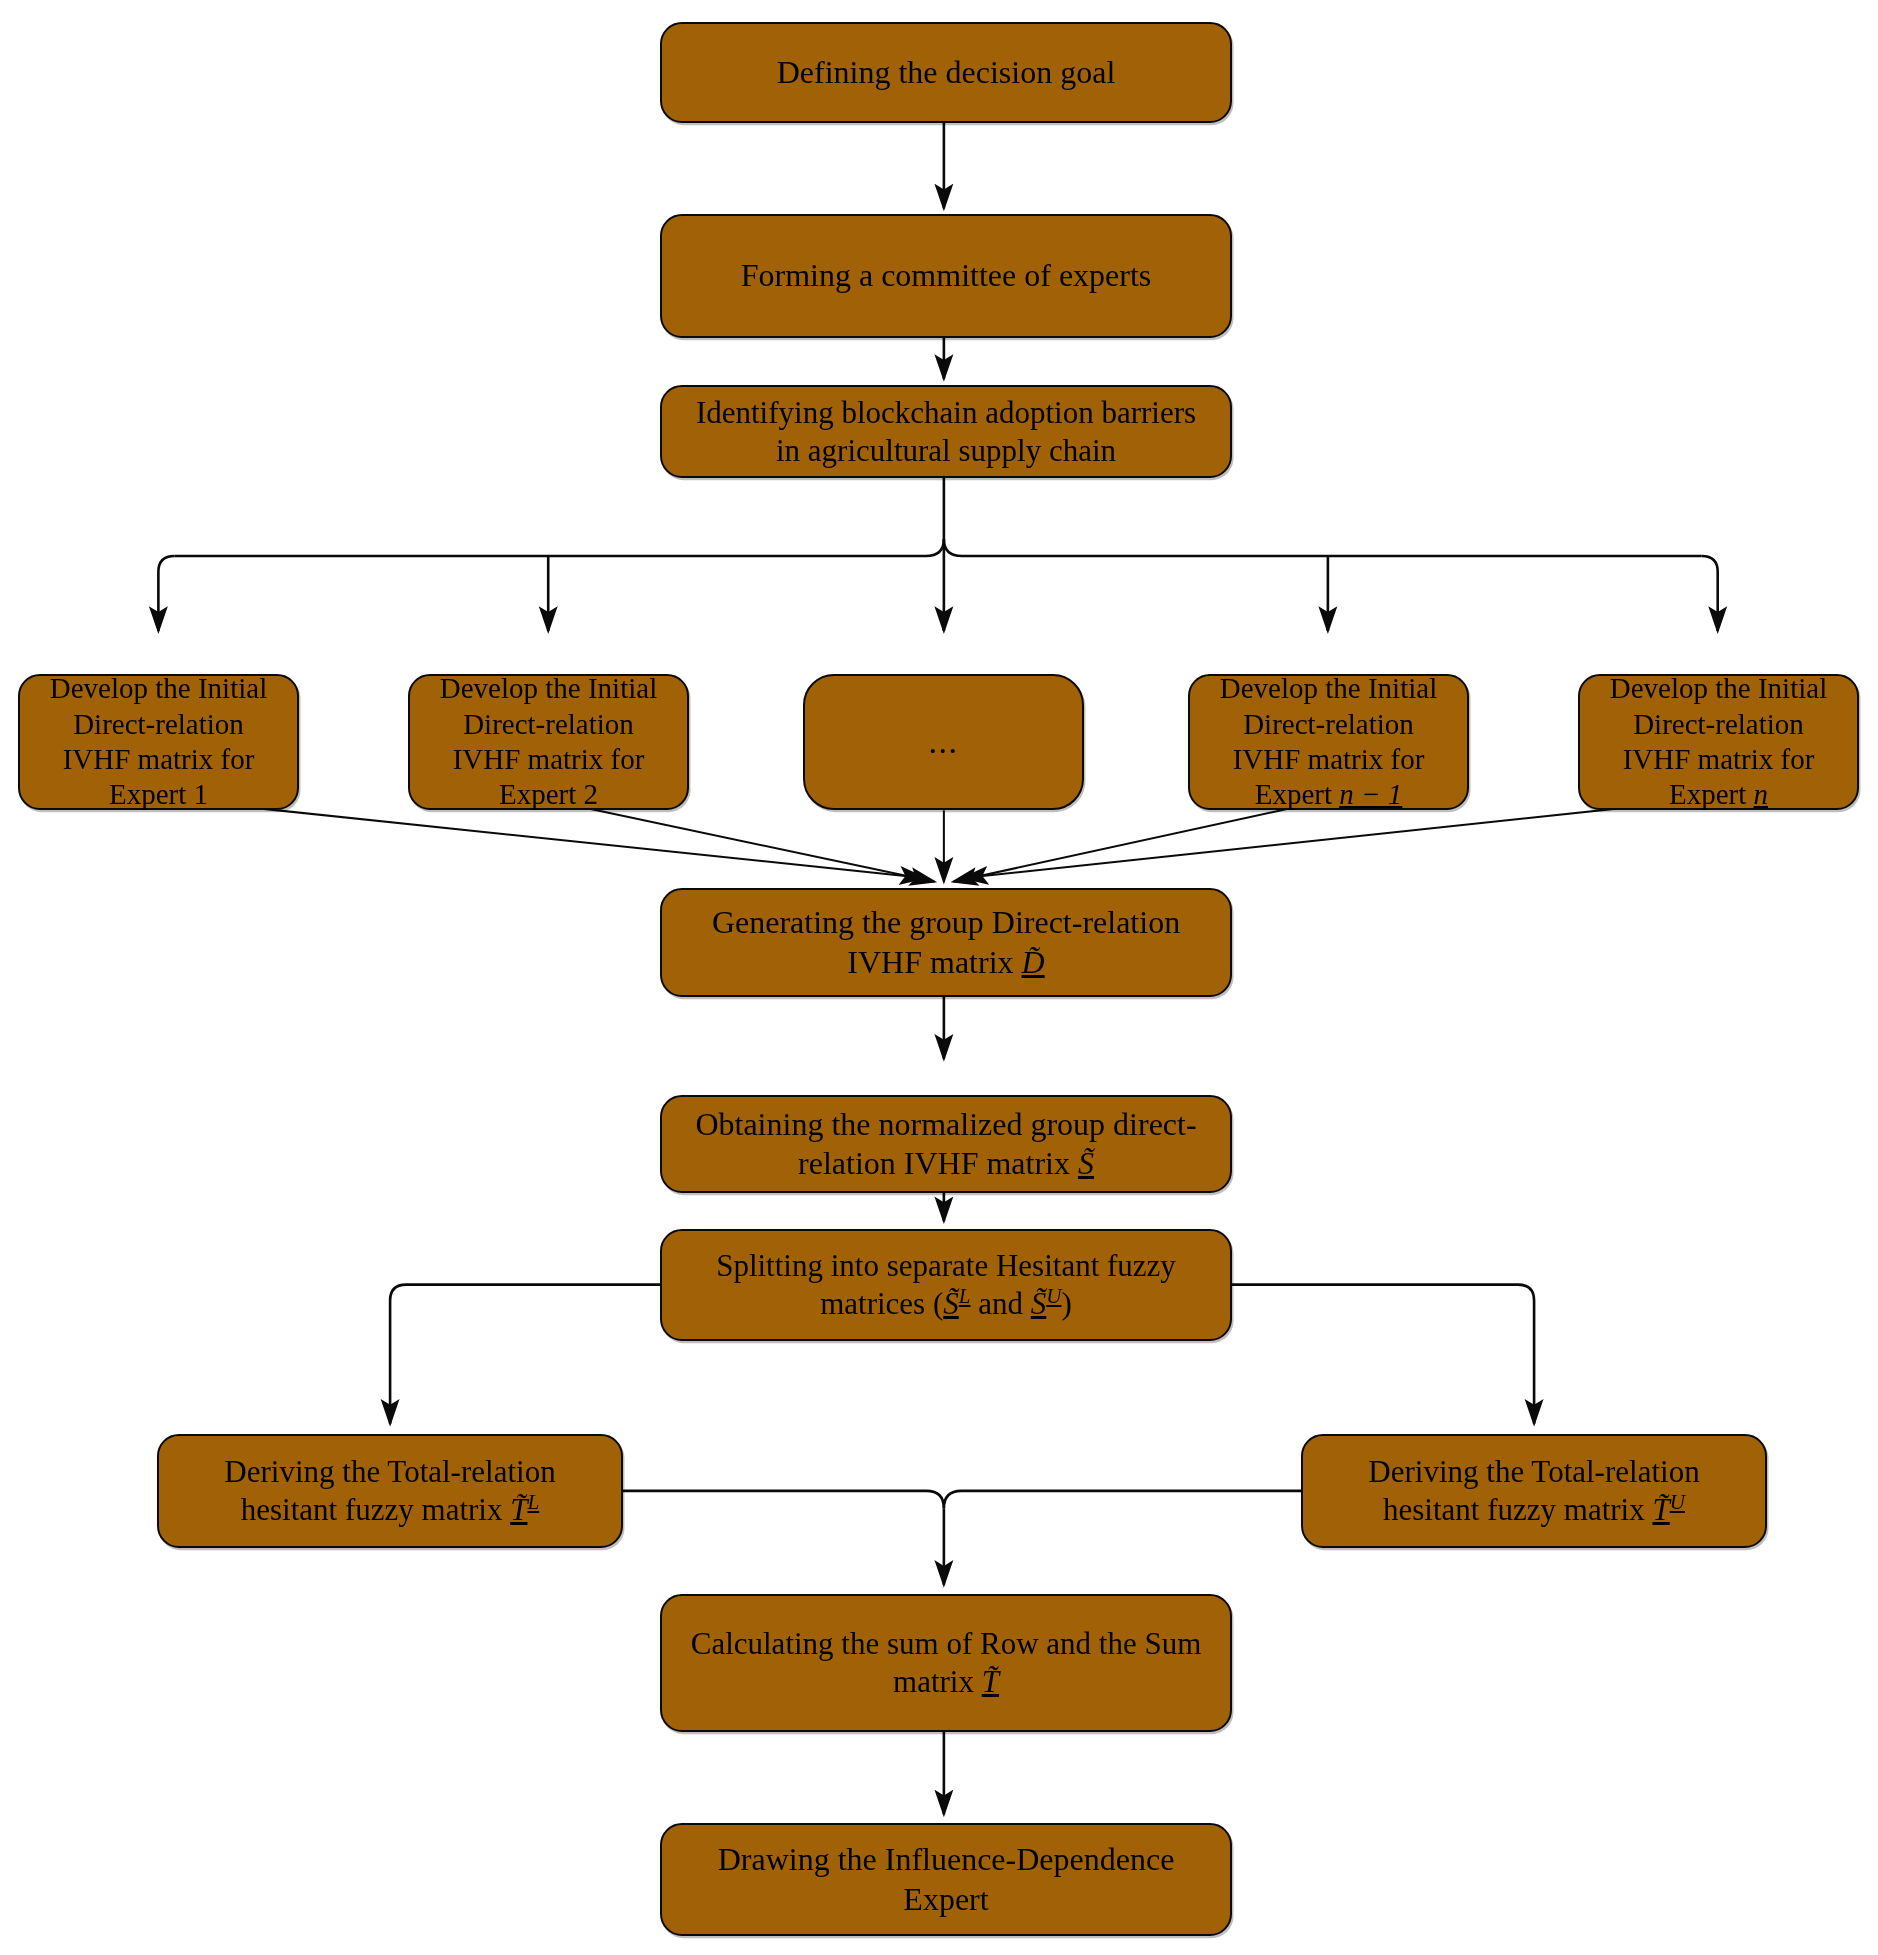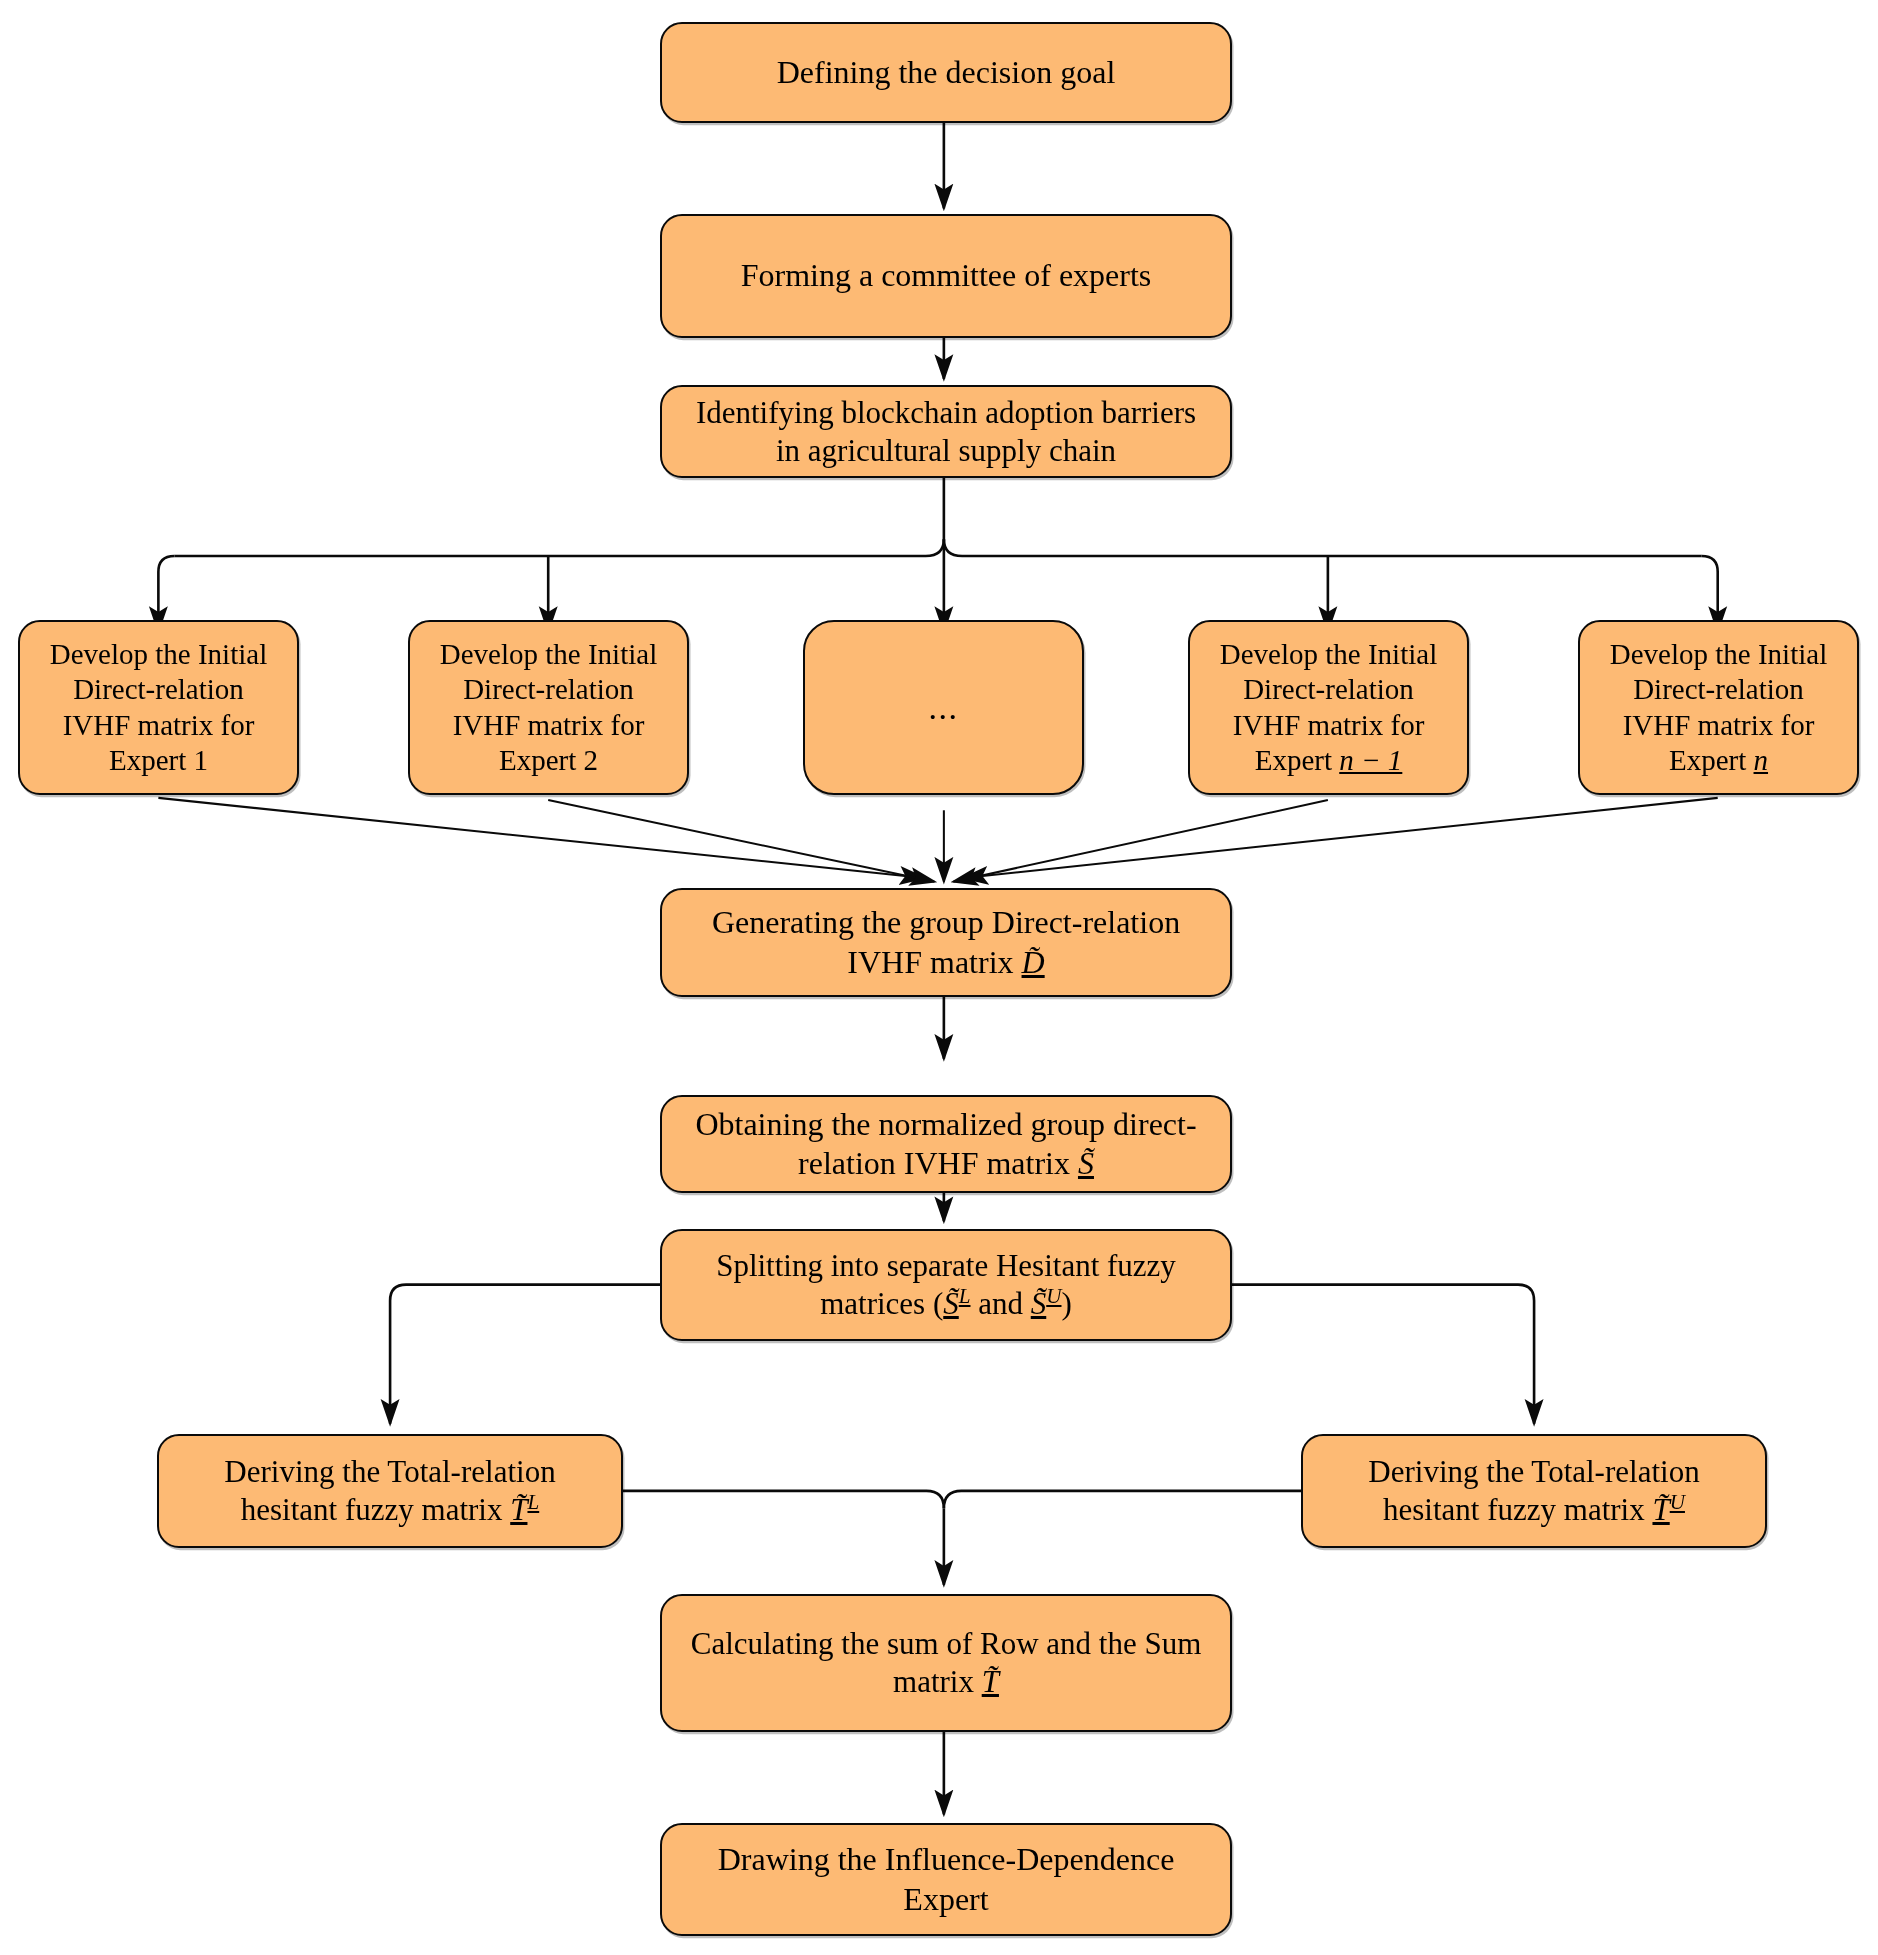--- a/index.html
+++ b/index.html
@@ -8,41 +8,41 @@
     width:1879px; height:1955px;
     background:#ffffff;
     font-family:"Liberation Serif", serif;
     color:#000000;
     overflow:hidden;
   }
   svg.wires { position:absolute; left:0; top:0; z-index:1; }
   .node {
     position:absolute;
     box-sizing:border-box;
-    background:#fdba74;
+    background:#a16207;
     border:2.9px solid #0a0a0a;
     border-radius:22px;
     display:flex; flex-direction:column;
     align-items:center; justify-content:center;
     text-align:right;
     z-index:2;
     box-shadow:1.5px 2.2px 0 rgba(0,0,0,0.25);
   }
   .node .ln { display:block; white-space:nowrap; line-height:1.22; }
   .fs-main  { font-size:32px; }
   .fs-wide  { font-size:31px; }
   .fs-row   { font-size:29px; }
   .fs-dots  { font-size:34px; letter-spacing:1.5px; }
   .mi  { font-style:italic;text-decoration:underline; }
   sup.mi { font-size:0.68em; vertical-align:super; line-height:0; }
   
   #n-goal       { left:660px;  top:22px;   width:572px; height:101px; }
   #n-committee  { left:660px;  top:214px;  width:572px; height:124px; }
   #n-identify   { left:660px;  top:385px;  width:572px; height:93px; }
-  .expert       { width:281px; height:175px; top:620px; }
+  .expert       { width:281px; height:136px; top:674px; }
   #n-exp1 { left:18px; }
   #n-exp2 { left:408px; }
   #n-dots { left:803px; width:281px; border-radius:31px; }
   #n-expn1 { left:1188px; }
   #n-expn  { left:1578px; }
   #n-group      { left:660px;  top:888px; width:572px; height:109px; }
   #n-normalized { left:660px;  top:1068px; width:572px; height:98px;margin-top:27px; }
   #n-splitting  { left:660px;  top:1229px; width:572px; height:112px; }
   #n-totalL     { left:157px;  top:1434px; width:466px; height:114px; }
   #n-totalU     { left:1301px; top:1434px; width:466px; height:114px; }

